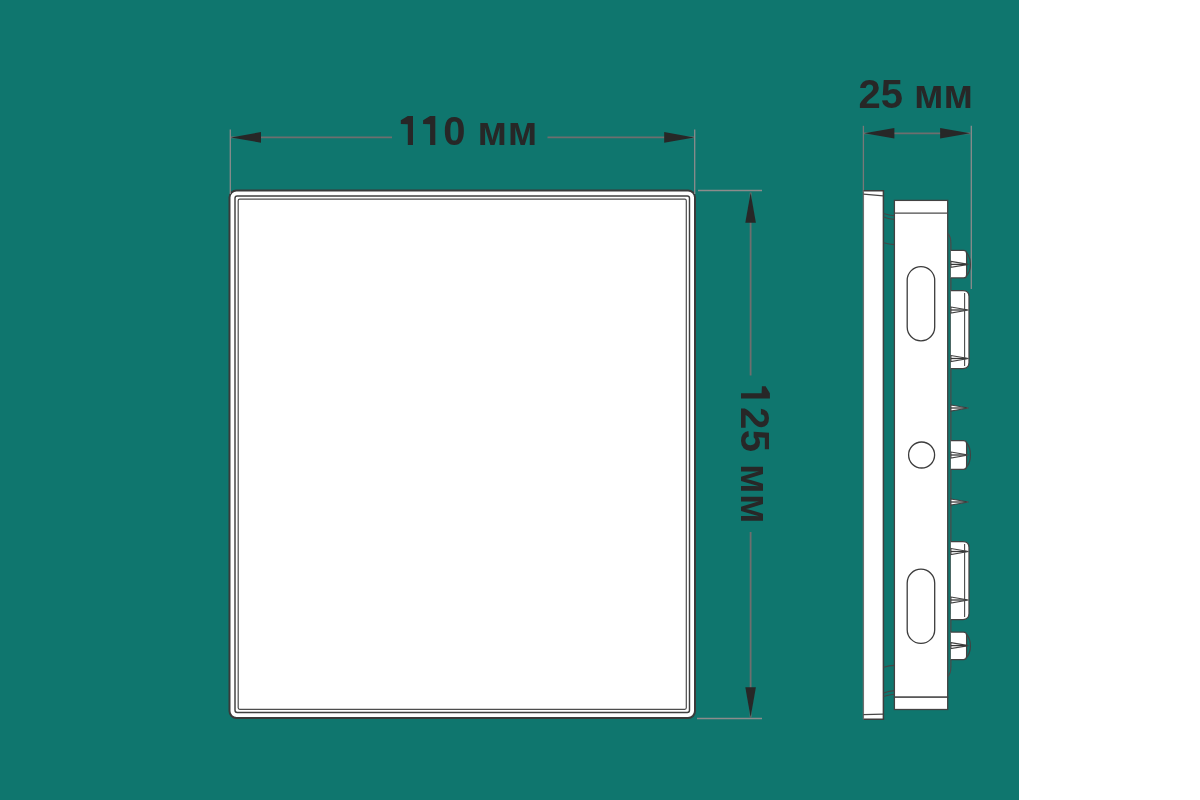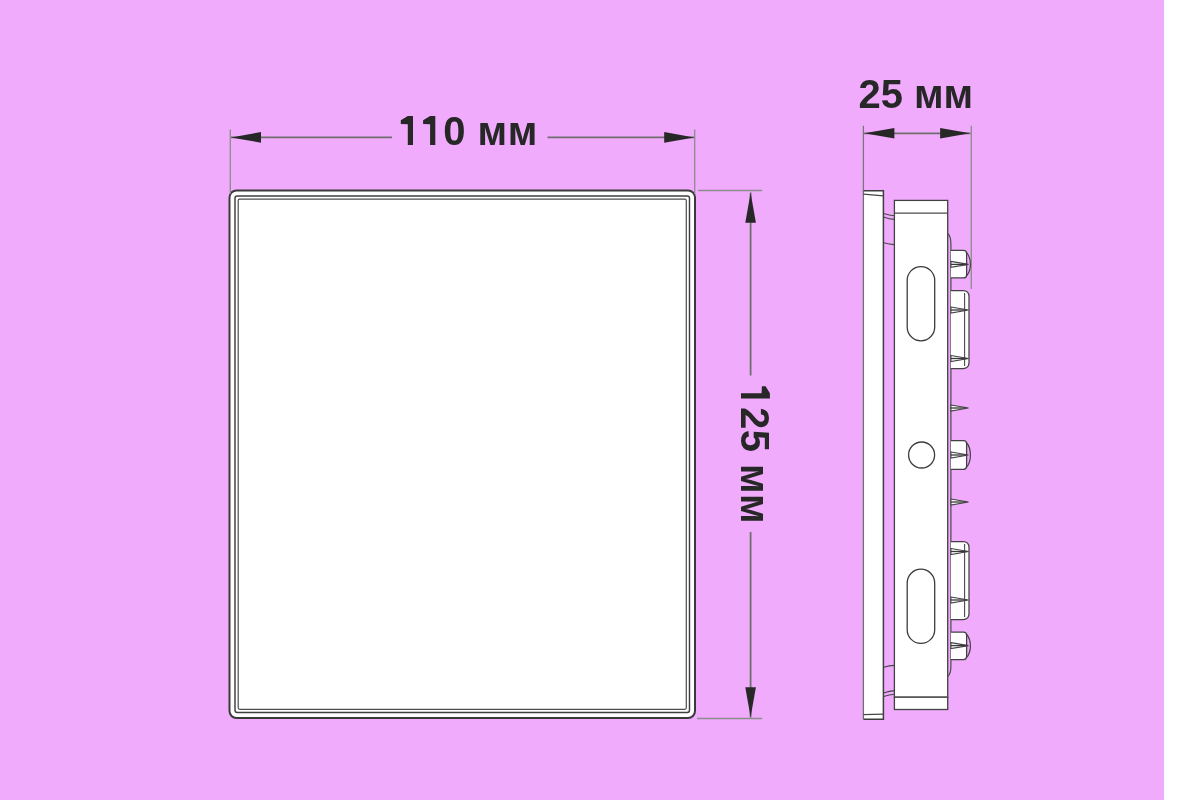--- a/index.html
+++ b/index.html
@@ -1,16 +1,16 @@
 <!DOCTYPE html>
 <html><head>
 <meta charset="utf-8">
 <style>
   html,body{margin:0;padding:0;background:#ffffff;}
-  .stage{width:1164px;height:800px;position:relative;background:#f0abfc;overflow:hidden;text-decoration:underline;}
+  .stage{width:1019px;height:800px;position:relative;background:#0f766e;overflow:hidden;text-decoration:underline;}
   text{font-family:"Liberation Sans", sans-serif;font-weight:bold;fill:#272727;}
 </style>
 </head>
 <body>
 <div class="stage">
 <svg width="1200" height="800" viewBox="0 0 1200 800">
 
   <rect x="229.5" y="190.5" width="465.5" height="527.5" rx="7" fill="#ffffff" stroke="#3a3a3a" stroke-width="2"></rect>
 
   <rect x="235" y="196" width="454.5" height="516.5" rx="2.2" fill="none" stroke="#3f3f3f" stroke-width="1.45"></rect>

